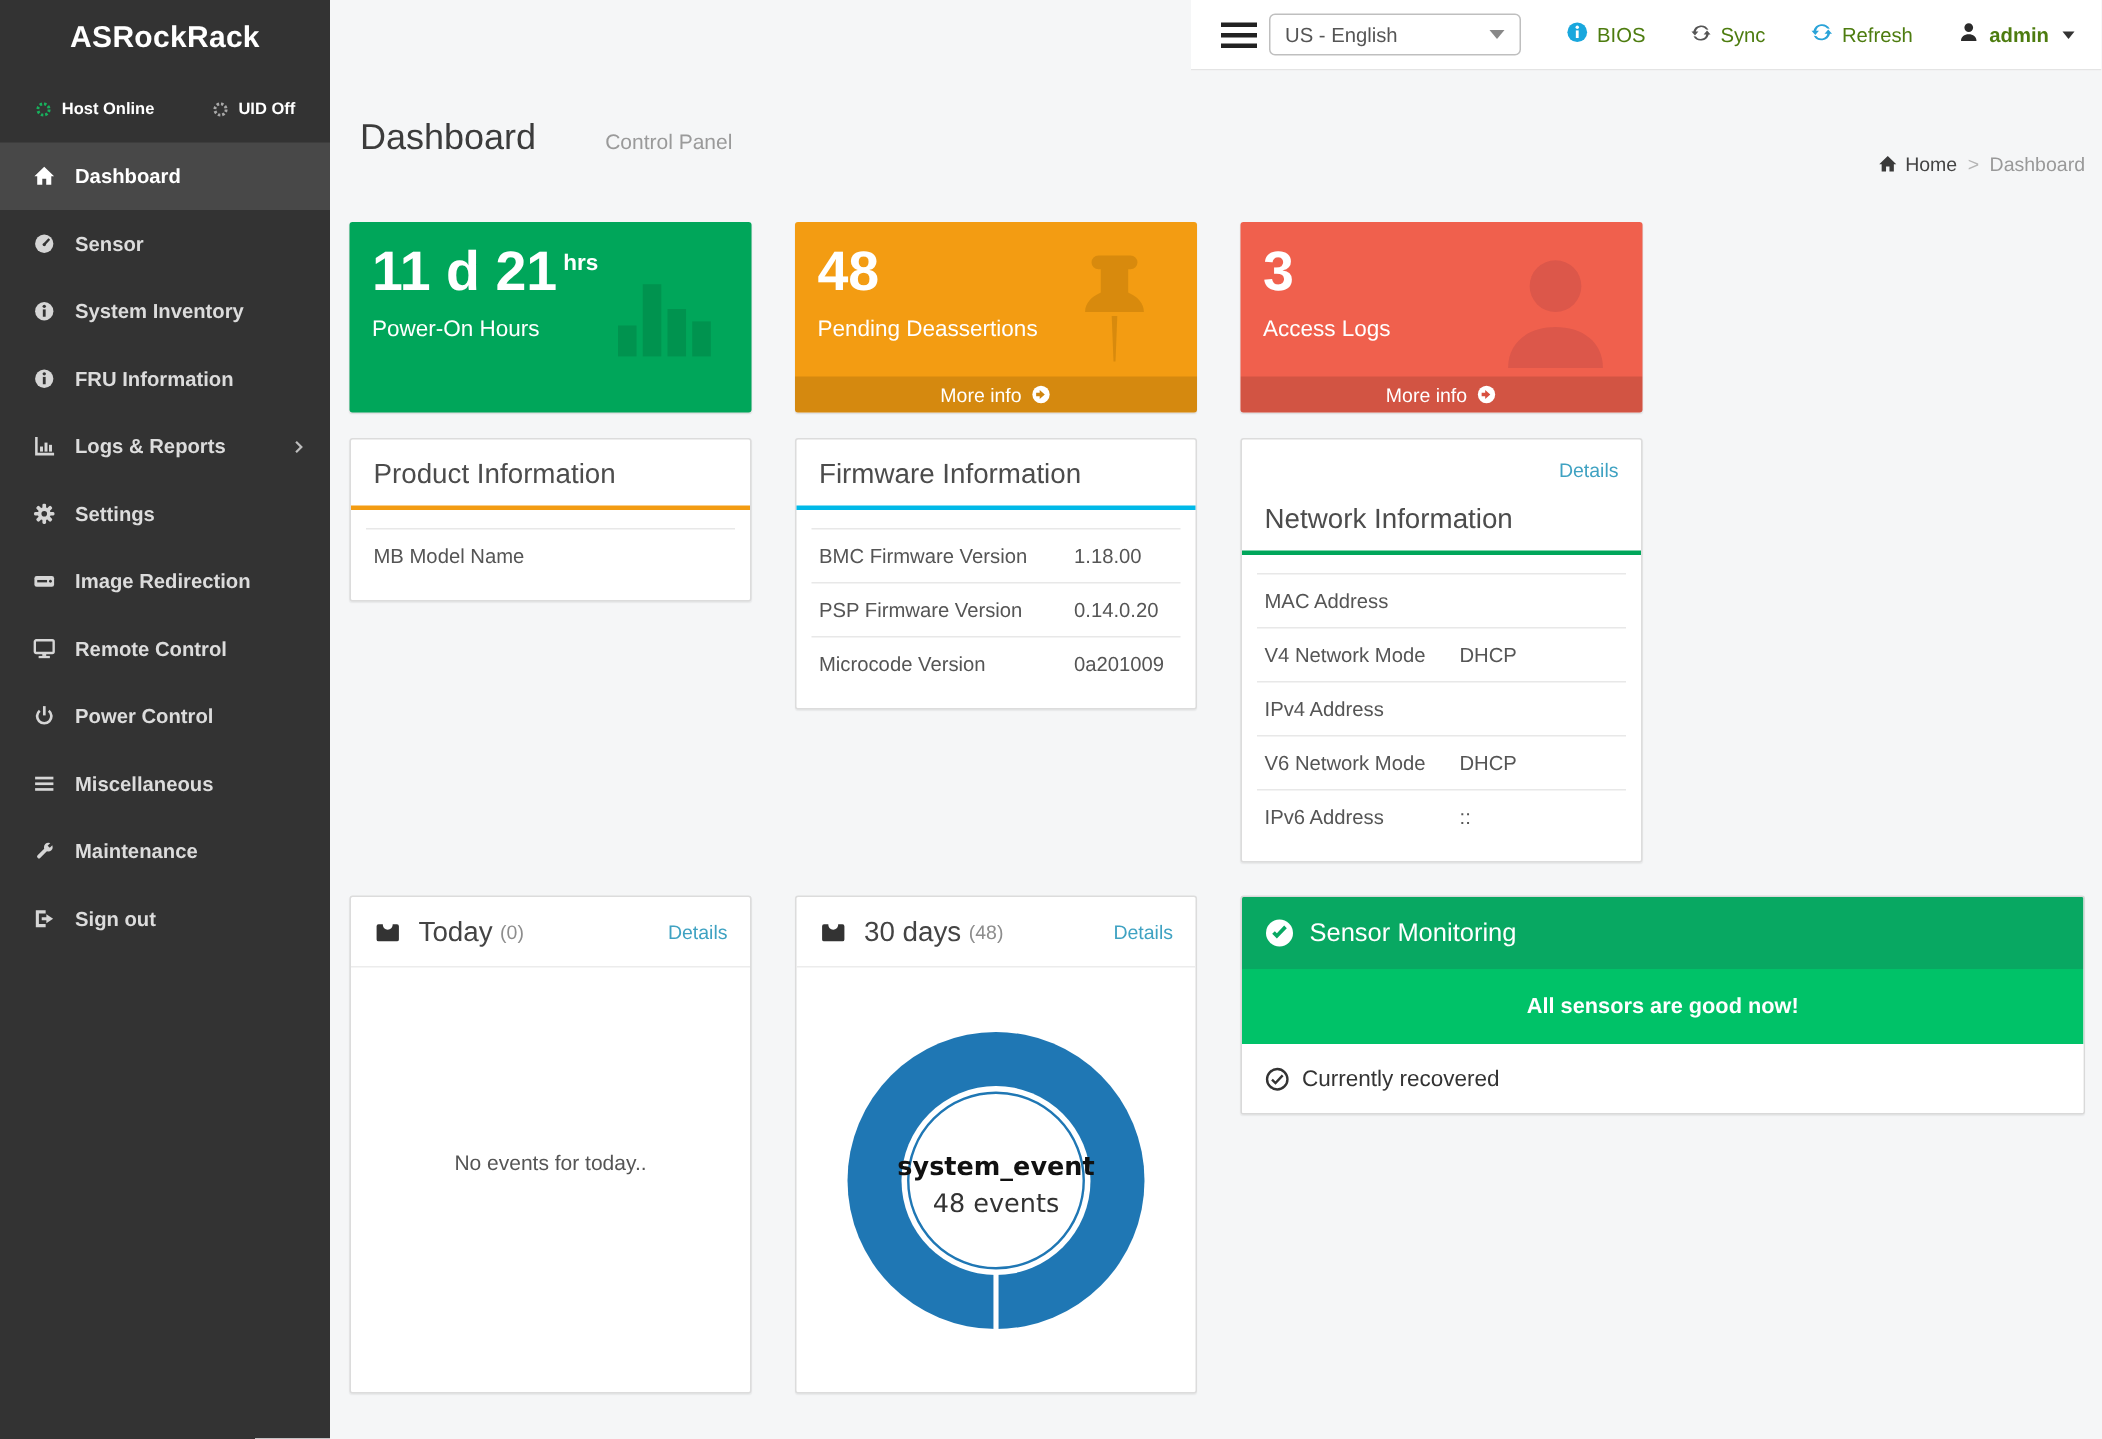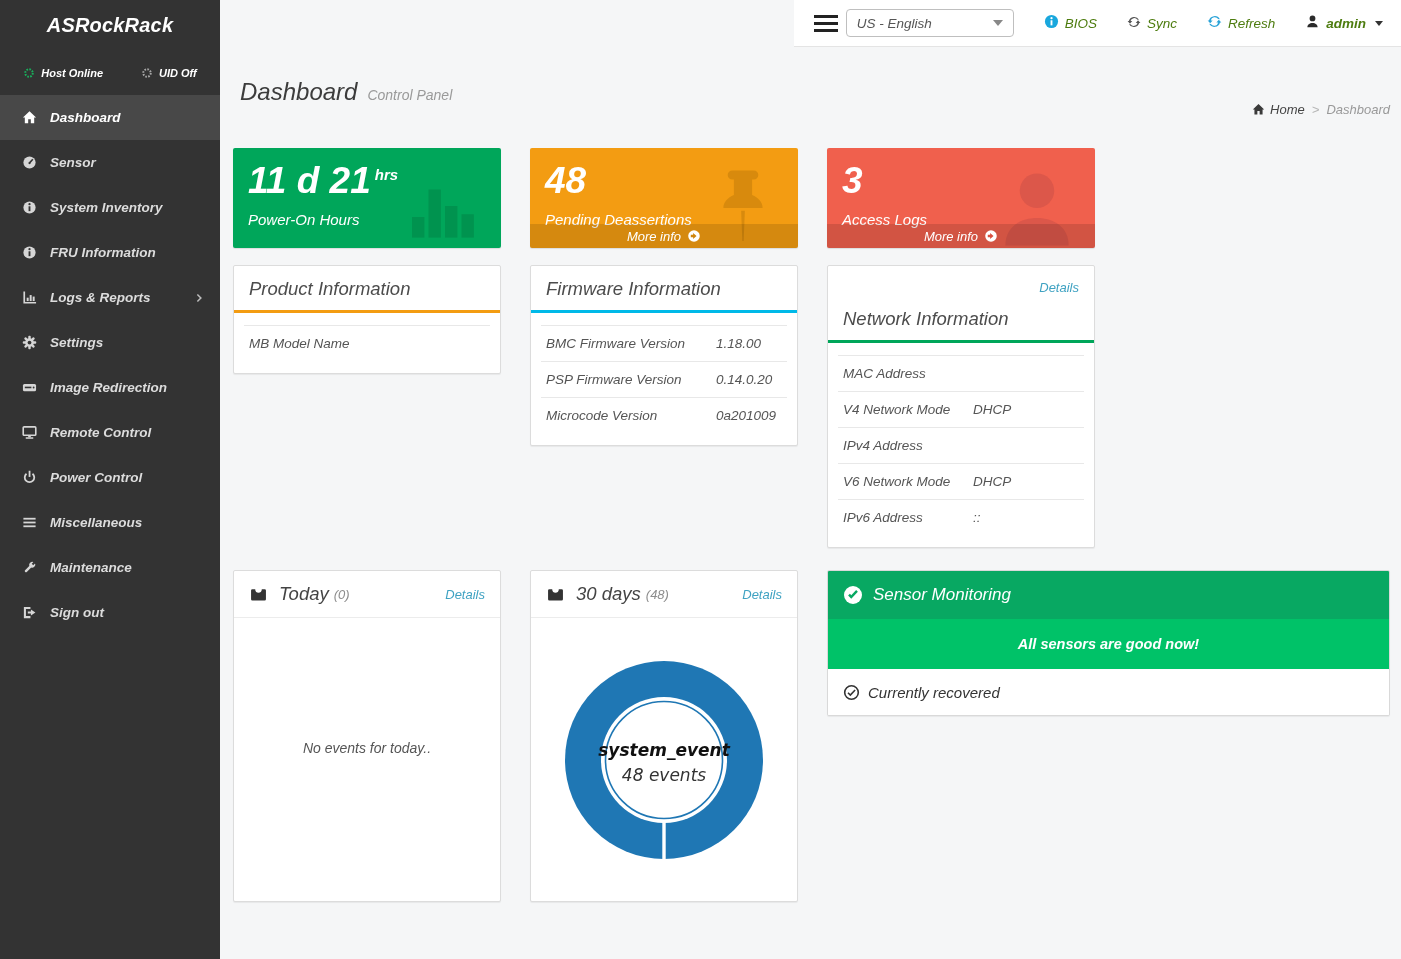--- a/index.html
+++ b/index.html
@@ -1,18 +1,18 @@
 <!DOCTYPE html>
 <html><head>
 <meta charset="utf-8">
 <style>
   * { box-sizing: border-box; margin: 0; padding: 0; }
   html,body { width:1401px; height:959px; overflow:hidden;
     font-family:"Liberation Sans", sans-serif; background:#f5f6f7; }
-  .layout { display:flex; width:1401px; height:959px;font-style:italic; }
+  .layout { display:flex; width:1401px; height:959px; }
 
   
   .sidebar { width:220px; min-width:220px; background:#333333; height:959px; color:#e3e3e3; }
   .brand { height:50px; line-height:50px; text-align:center; color:#fff;
     font-size:20px; font-weight:bold; letter-spacing:.2px; }
   .host-strip { height:45px; display:flex; align-items:center; justify-content:center;
     gap:38px; font-size:11px; font-weight:bold; color:#fff; }
   .host-strip .st { display:flex; align-items:center; gap:6px; }
   .nav { margin-top:0; }
   .nav-item { display:flex; align-items:center; height:45px; padding:0 14px 0 18px;
@@ -43,32 +43,32 @@
   .ic-bios { color:#19a7dd; }
   .ic-sync { color:#555; }
   .ic-refresh { color:#2aa3d8; }
   .ic-user { color:#2b2b2b; }
 
   
   .content { flex:1; padding:0 11px 20px 13px; background:#f5f6f7; }
   .content-header { height:101px; display:flex; justify-content:space-between; padding:0 0 0 7px; }
   .page-title-wrap { padding-top:31px; display:flex; align-items:baseline; gap:10px; }
   .page-title { font-size:24px; font-weight:normal; color:#3c3c3c; }
-  .page-subtitle { font-size:14px; color:#9a9a9a; }
+  .page-subtitle { font-size:14px; color:#9a9a9a;margin-left:36px; }
   .breadcrumb { margin-top:24px; display:flex; align-items:center; gap:7px; font-size:13px; }
   .breadcrumb .home { color:#444; display:flex; align-items:center; gap:5px; cursor:pointer; }
   .breadcrumb .sep { color:#b5b5b5; }
   .breadcrumb .cur { color:#999; }
 
   .row { display:flex; gap:29px; }
   .row1 { margin-bottom:17px; }
   .row2 { margin-bottom:22px; align-items:flex-start; }
 
   
-  .card { width:268px; height:100px; position:relative; border-radius:2px; color:#fff; overflow:hidden;
+  .card { width:268px; height:127px; position:relative; border-radius:2px; color:#fff; overflow:hidden;
     box-shadow:0 1px 1px rgba(0,0,0,.1); }
   .card-green { background:#00a65a; }
   .card-orange { background:#f39c12; }
   .card-red { background:#f0604d; }
   .card-inner { padding:13px 15px 0 15px; position:relative; z-index:2; }
   .card-number { font-size:37px; font-weight:bold; line-height:1.1; }
   .card-number sup { font-size:15px; font-weight:bold; vertical-align:super; margin-left:4px; }
   .card-label { font-size:15px; margin-top:9px; }
   .card-icon { position:absolute; right:12px; top:14px; opacity:.85; z-index:1; }
   .card-green .card-icon { color:#00904e; }

